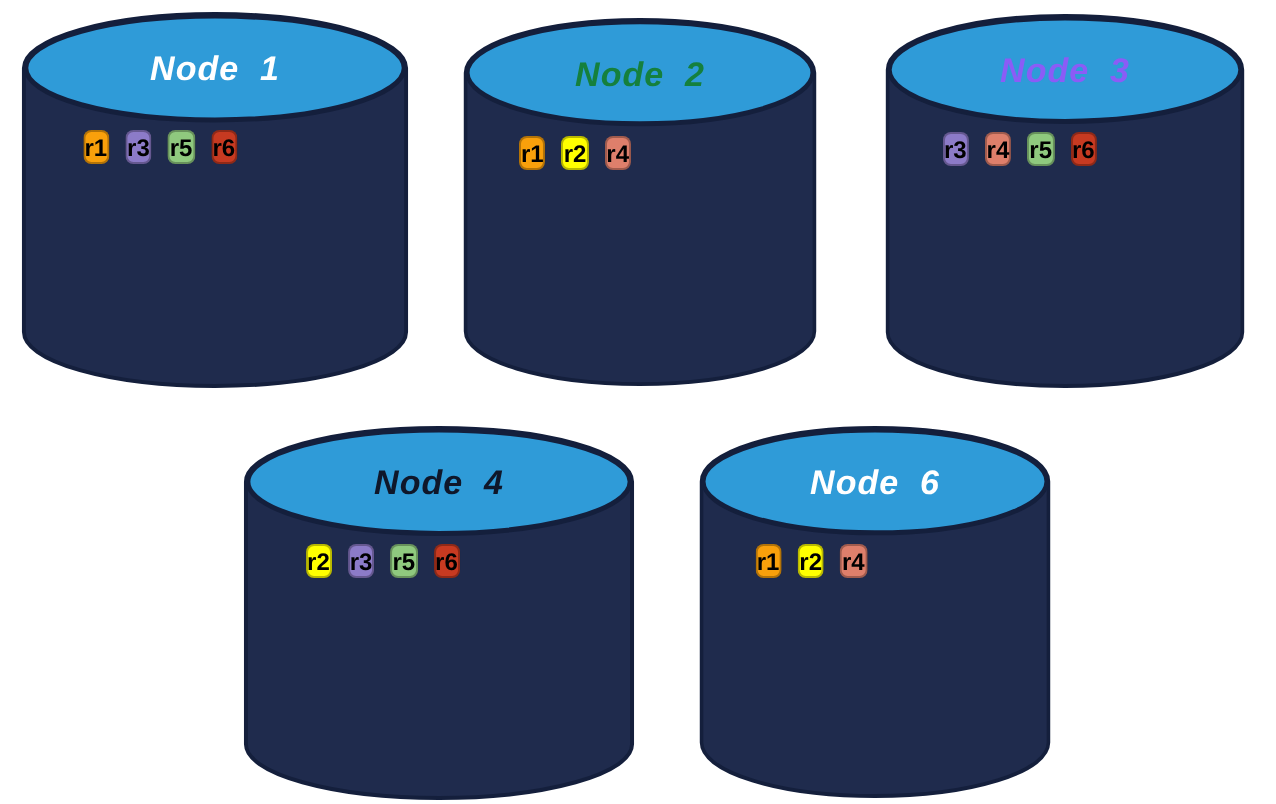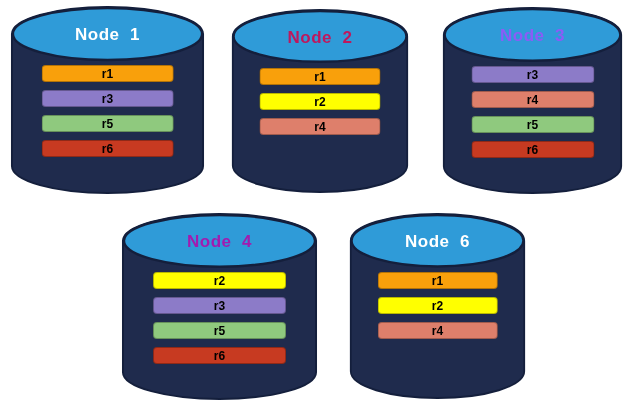--- a/index.html
+++ b/index.html
@@ -26,29 +26,30 @@
   }
   .node-title {
     position: absolute;
     top: 20px;
     left: 0; right: 0;
     text-align: center;
     font-size: 17px;
     font-weight: bold;
     letter-spacing: 0.5px;
     white-space: pre;
+    font-style: italic;
   }
   .replica-list {
     position: absolute;
     top: 60px;
     left: 50%;
     transform: translateX(-50%);
     width: 68%;
     display: flex;
-    flex-direction: column;
+    flex-direction: row;
     gap: 8px;
   }
   .replica-bar {
     height: 17px;
     box-sizing: border-box;
     border: 1px solid rgba(0,0,0,0.28);
     border-radius: 4px;
     display: flex;
     align-items: center;
     justify-content: center;
@@ -79,21 +80,21 @@
         <div class="replica-bar" style="background: rgb(143, 201, 126); color: rgb(0, 0, 0);">r5</div>
         <div class="replica-bar" style="background: rgb(199, 58, 33); color: rgb(0, 0, 0);">r6</div>
       </div>
   </div>
 
   <div class="node node-pos-2">
     <svg viewBox="0 0 200 190" preserveAspectRatio="none">
       <path class="cyl-body" d="M2,29 L2,161 A98,27 0 0 0 198,161 L198,29 A98,27 0 0 0 2,29 Z" stroke-width="2" fill="#1F2B4D" stroke="#141F3C"></path>
       <ellipse class="cyl-top" cx="100" cy="29" rx="97" ry="26" stroke-width="2.5" fill="#2F9BD8" stroke="#141F3C"></ellipse>
     </svg>
-    <div class="node-title" style="color: #be185d;">Node  2</div>
+    <div class="node-title" style="color: #15803d;">Node  2</div>
     <div class="replica-list">
         <div class="replica-bar" style="background: rgb(249, 160, 11); color: rgb(0, 0, 0);">r1</div>
         <div class="replica-bar" style="background: rgb(255, 255, 0); color: rgb(0, 0, 0);">r2</div>
         <div class="replica-bar" style="background: rgb(222, 127, 107); color: rgb(0, 0, 0);">r4</div>
       </div>
   </div>
 
   <div class="node node-pos-3">
     <svg viewBox="0 0 200 190" preserveAspectRatio="none">
       <path class="cyl-body" d="M2,29 L2,161 A98,27 0 0 0 198,161 L198,29 A98,27 0 0 0 2,29 Z" stroke-width="2" fill="#1F2B4D" stroke="#141F3C"></path>
@@ -106,21 +107,21 @@
         <div class="replica-bar" style="background: rgb(143, 201, 126); color: rgb(0, 0, 0);">r5</div>
         <div class="replica-bar" style="background: rgb(199, 58, 33); color: rgb(0, 0, 0);">r6</div>
       </div>
   </div>
 
   <div class="node node-pos-4">
     <svg viewBox="0 0 200 190" preserveAspectRatio="none">
       <path class="cyl-body" d="M2,29 L2,161 A98,27 0 0 0 198,161 L198,29 A98,27 0 0 0 2,29 Z" stroke-width="2" fill="#1F2B4D" stroke="#141F3C"></path>
       <ellipse class="cyl-top" cx="100" cy="29" rx="97" ry="26" stroke-width="2.5" fill="#2F9BD8" stroke="#141F3C"></ellipse>
     </svg>
-    <div class="node-title" style="color: #a21caf;">Node  4</div>
+    <div class="node-title" style="color: #0f172a;">Node  4</div>
     <div class="replica-list">
         <div class="replica-bar" style="background: rgb(255, 255, 0); color: rgb(0, 0, 0);">r2</div>
         <div class="replica-bar" style="background: rgb(140, 123, 200); color: rgb(0, 0, 0);">r3</div>
         <div class="replica-bar" style="background: rgb(143, 201, 126); color: rgb(0, 0, 0);">r5</div>
         <div class="replica-bar" style="background: rgb(199, 58, 33); color: rgb(0, 0, 0);">r6</div>
       </div>
   </div>
 
   <div class="node node-pos-5">
     <svg viewBox="0 0 200 190" preserveAspectRatio="none">

